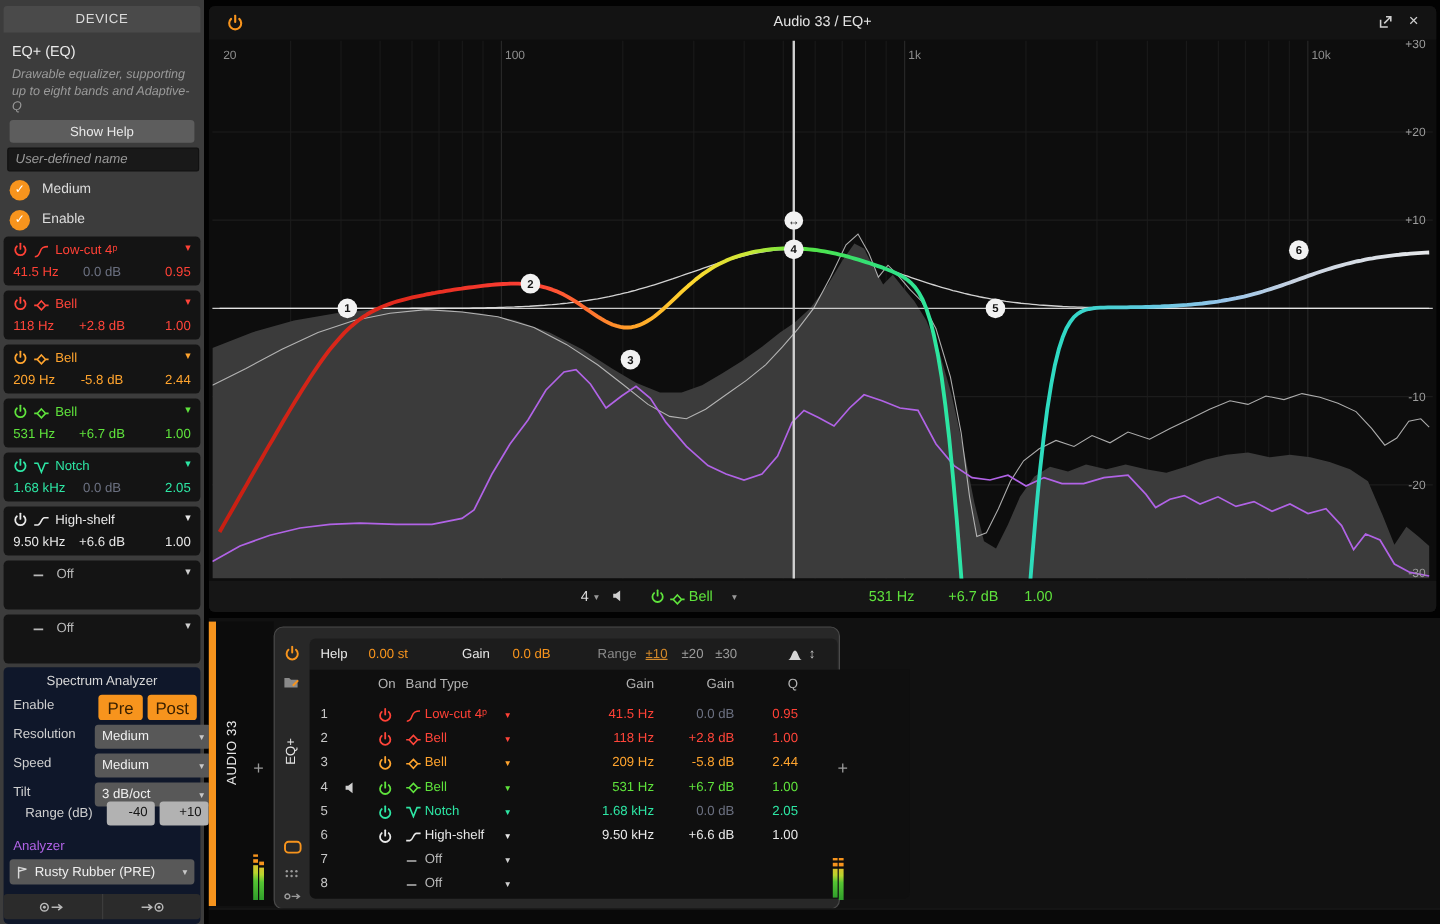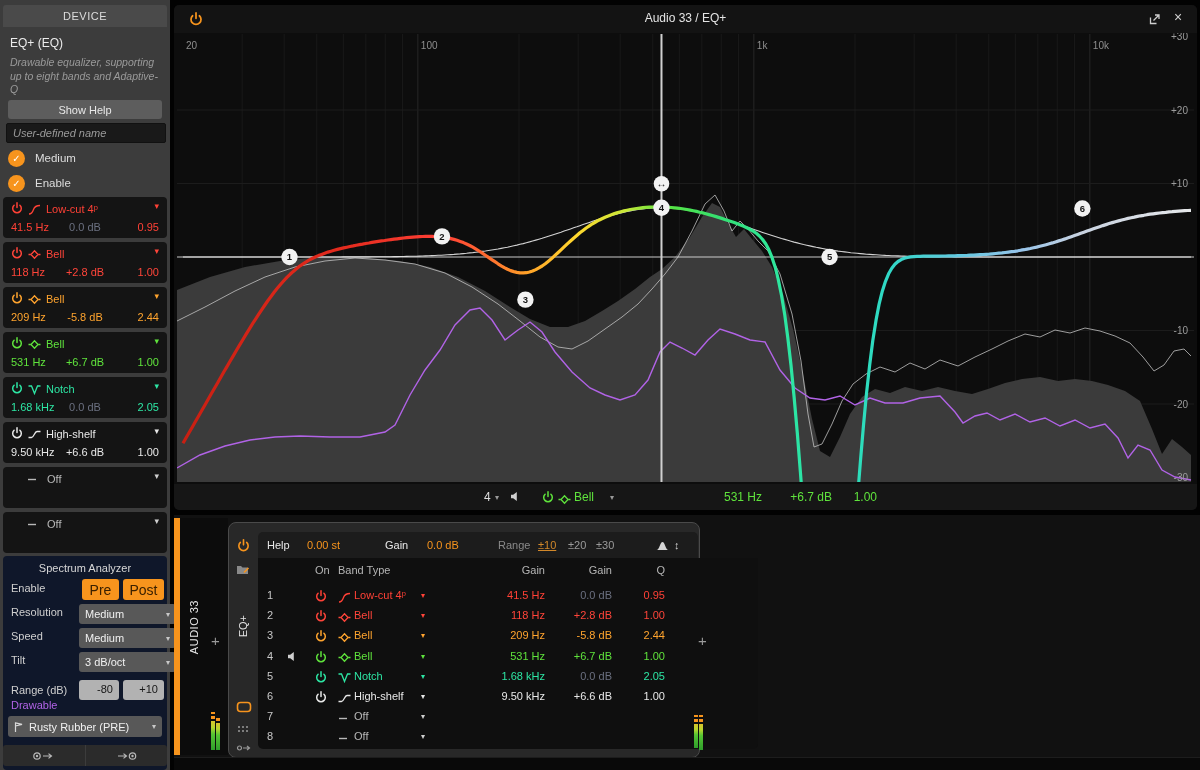--- a/index.html
+++ b/index.html
@@ -265,26 +265,26 @@
           <span class="dd-caret">▾</span>
         </div>
       </div>
       <div class="an-row" style="top:94px;">
         <span class="lbl">Tilt</span>
         <div class="dropdown" style="top:2px;">
           <span>3 dB/oct</span>
           <span class="dd-caret">▾</span>
         </div>
       </div>
-      <div class="an-row" style="top:124px;">
+      <div class="an-row" style="top:112px;margin-left:10px;">
         <span class="lbl">Range (dB)</span>
-        <div class="rangebox" style="left:76px;width:40px;">-80</div>
+        <div class="rangebox" style="left:76px;width:40px;">-40</div>
         <div class="rangebox" style="left:120px;width:41px;">+10</div>
       </div>
-      <div class="ref-lbl" style="top:143px;">Drawable</div>
+      <div class="ref-lbl" style="top:143px;">Analyzer</div>
       <div class="ref-dd" style="top:160px;">
         <svg width="10" height="12" viewBox="0 0 10 12">
             <path d="M1.5 11 V1.2 M1.5 1.8 L8 3.3 L1.5 5" stroke="#d8d8d8" stroke-width="1.2" fill="none"></path>
           </svg>
         <span>Rusty Rubber (PRE)</span>
         <span class="dd-caret">▾</span>
       </div>
     </div>
 
     <div id="routing">

